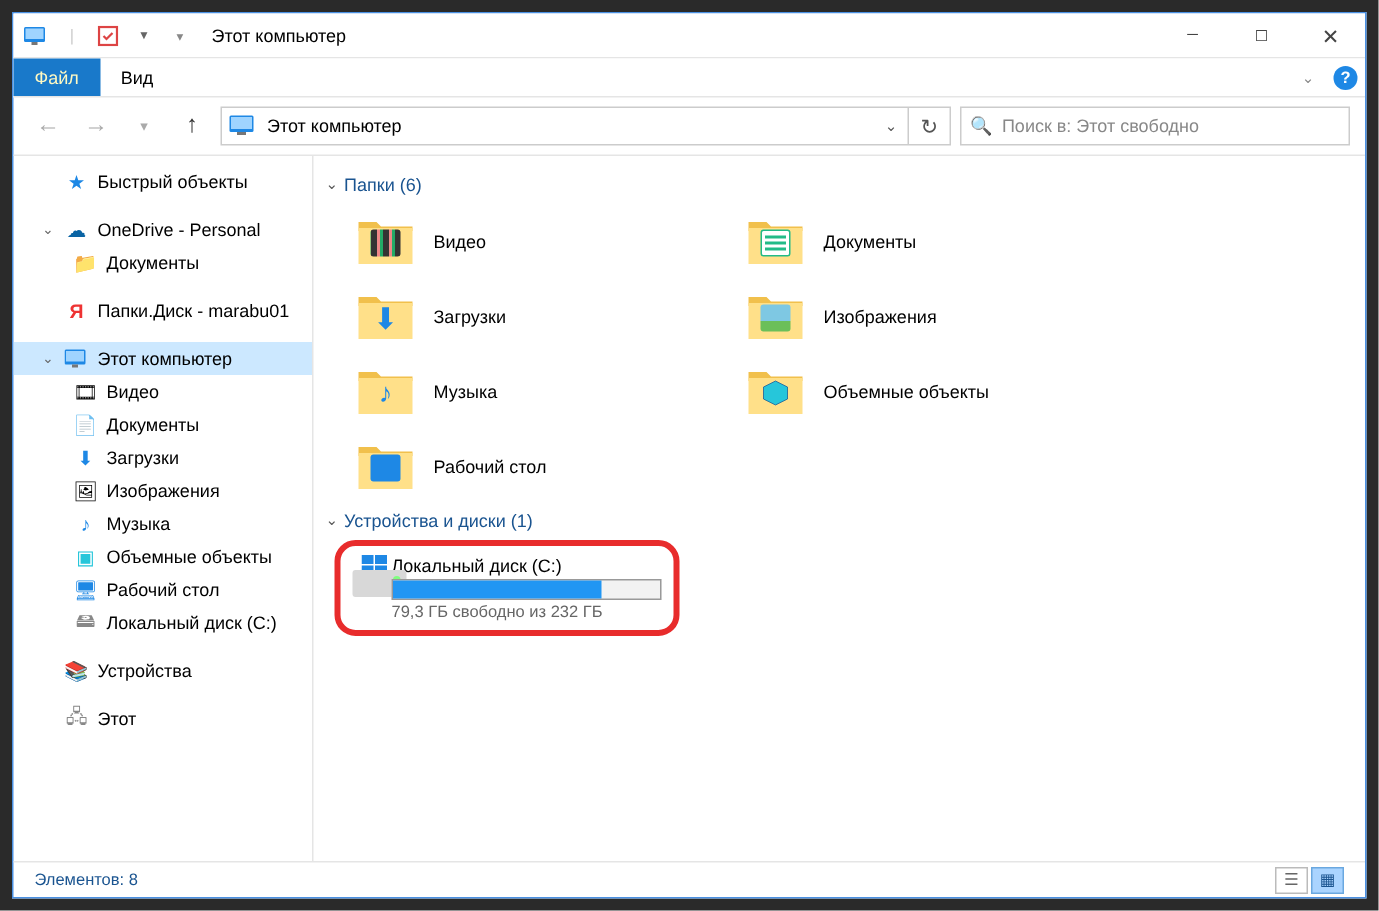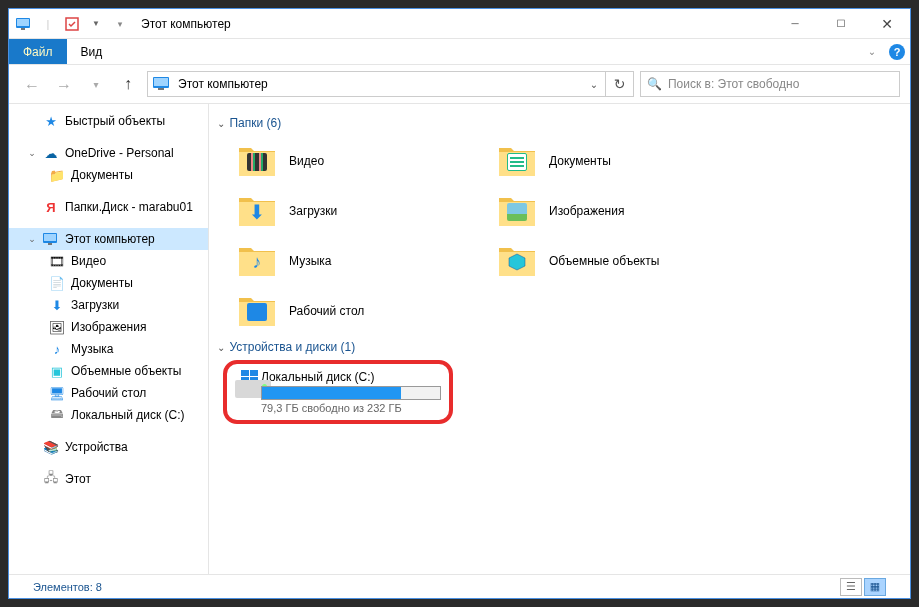--- a/index.html
+++ b/index.html
@@ -51,21 +51,21 @@
 .drive-wrap { margin-top: 6px; }
 .drive-item { display: flex; align-items: flex-start; gap: 10px; padding: 6px 8px; width: 230px; border: 4px solid #e82c2c; border-radius: 14px; margin-left: 6px; }
 .drive-icon { width: 36px; height: 30px; position: relative; }
 .drive-body { position: absolute; left: 0; top: 10px; width: 36px; height: 18px; background: #d8d8d8; border-radius: 2px; }
 .drive-body::after { content:""; position:absolute; right:4px; top:4px; width:5px;height:5px;border-radius:50%;background:#7fff7f;}
 .drive-win { position: absolute; left: 6px; top: 0; width: 18px; height: 14px; }
 .drive-info { flex: 1; font-size: 12px; }
 .drive-bar { width: 180px; height: 14px; border: 1px solid #999; margin: 2px 0; background: #f2f2f2; position: relative; }
 .drive-bar-fill { position: absolute; left: 0; top: 0; bottom: 0; background: #2196f3; }
 .drive-sub { color: #666; font-size: 11px; }
-.statusbar { height: 24px; border-top: 1px solid #e5e5e5; display: flex; align-items: center; padding: 0 24px; font-size: 11px; color: #1a5490; }
+.statusbar { height: 24px; border-top: 1px solid #e5e5e5; display: flex; align-items: center; padding: 0 14px; font-size: 11px; color: #1a5490; }
 .statusbar .spacer { flex: 1; }
 .viewbtn { width: 22px; height: 18px; border: 1px solid #bbb; margin-left: 2px; display: flex; align-items: center; justify-content: center; font-size: 11px; color: #666; }
 .viewbtn.active { background: #aad4ff; color:#1a5490; border-color:#6aa8e0;}
 svg { display: block; }
 </style>
 </head>
 <body>
 
 <div class="window">
 

